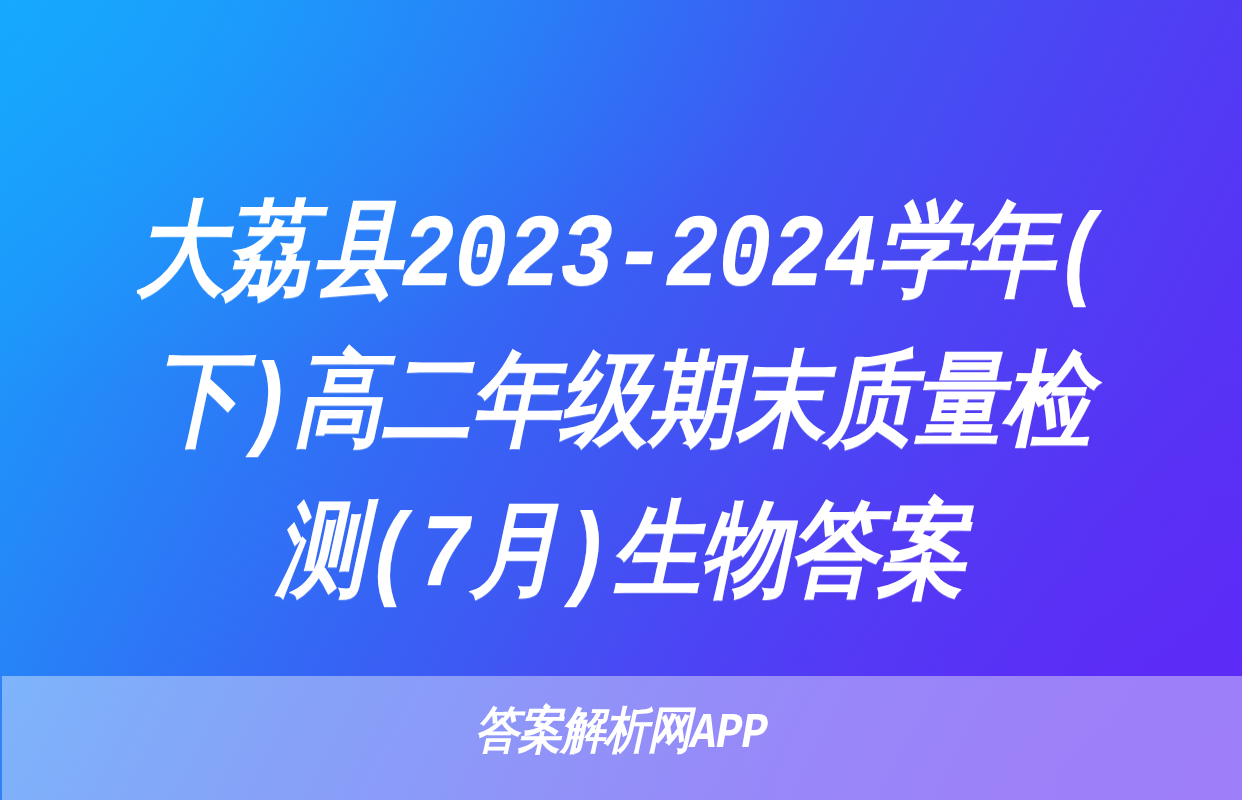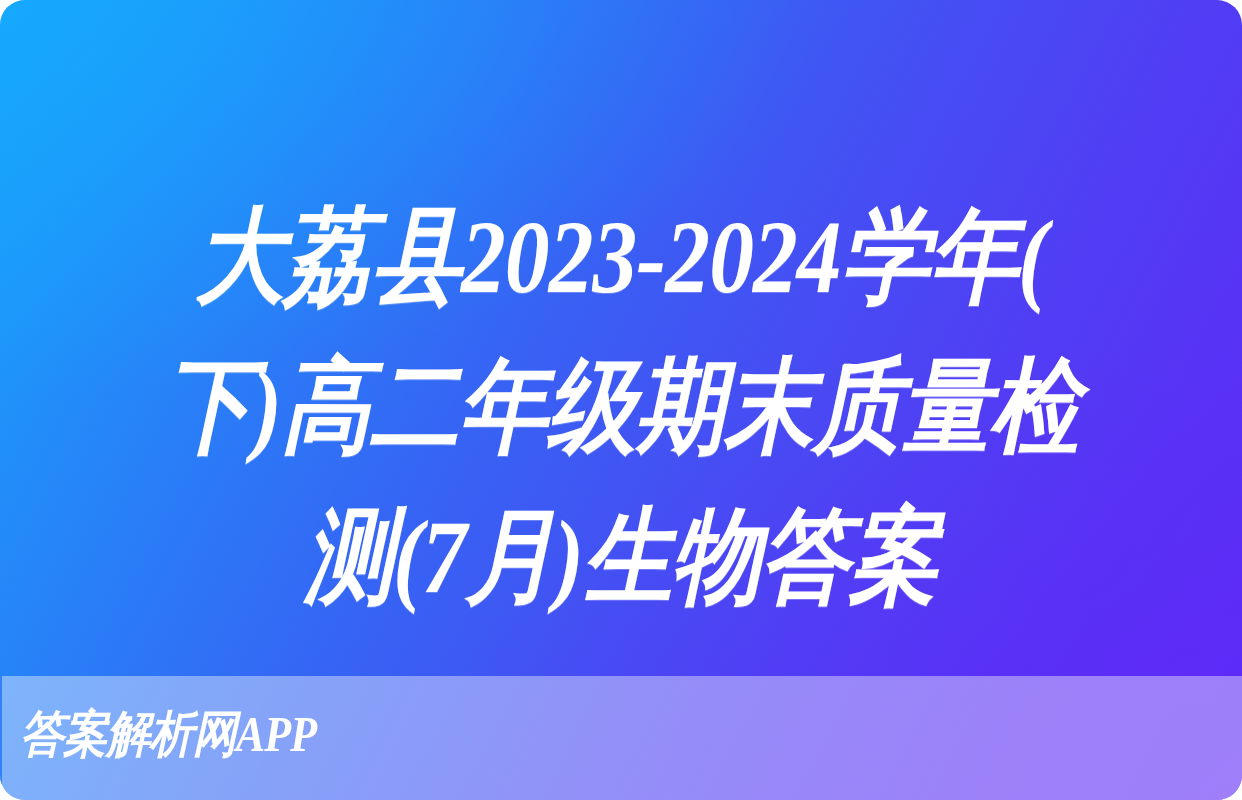--- a/index.html
+++ b/index.html
@@ -8,22 +8,21 @@
     padding: 0;
     background: #ffffff;
   }
   * { box-sizing: border-box; }
 
   .poster {
     position: relative;
     width: 1242px;
     height: 800px;
     overflow: hidden;
-    font-family: Liberation Serif, serif;
-    border-radius: 25px;
+    font-family: Liberation Mono, monospace;
   }
 
   
   .gradient-base {
     position: absolute;
     inset: 0;
     background:
       linear-gradient(118deg,
         #17a2fc 0%,
         #1e95fa 11%,
@@ -83,20 +82,21 @@
     white-space: nowrap;
     text-shadow: 0 1px 0 rgba(255,255,255,0.25);
   }
 
   
   .watermark {
     position: absolute;
     left: 0;
     right: 0;
     top: 706px;
+    text-align: center;
     z-index: 4;
   }
   .watermark-text {
     display: inline-block;
     font-size: 50px;
     line-height: 56px;
     font-weight: 700;
     font-style: italic;
     color: #ffffff;
     letter-spacing: -1px;

